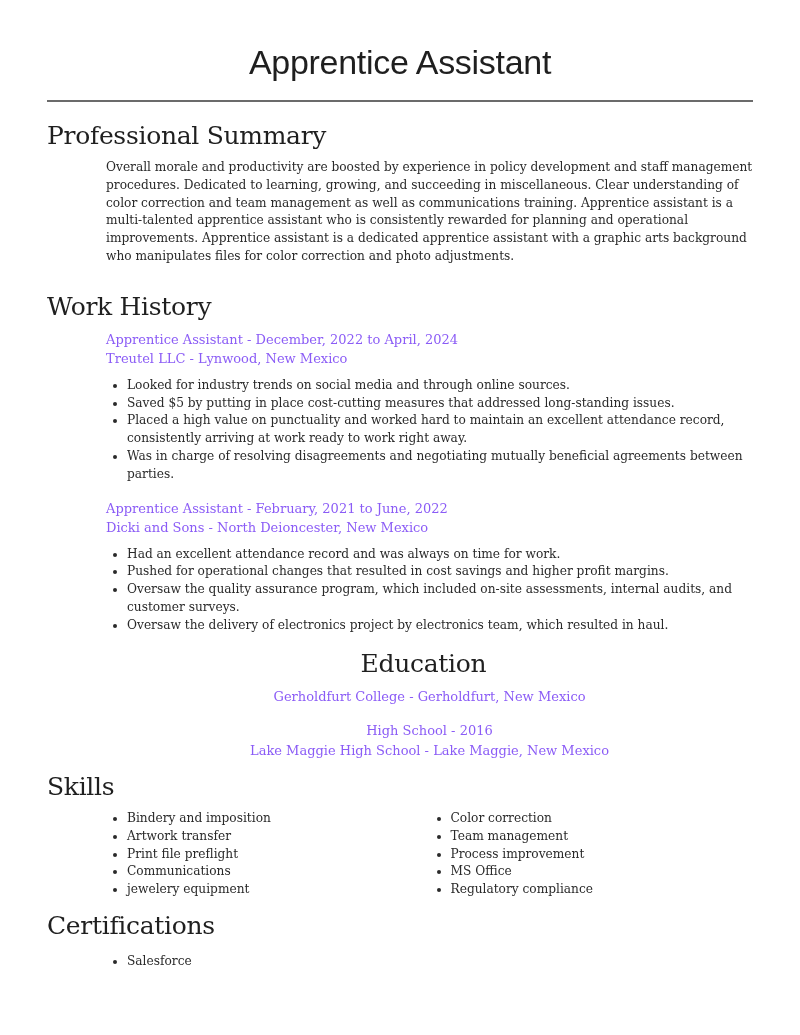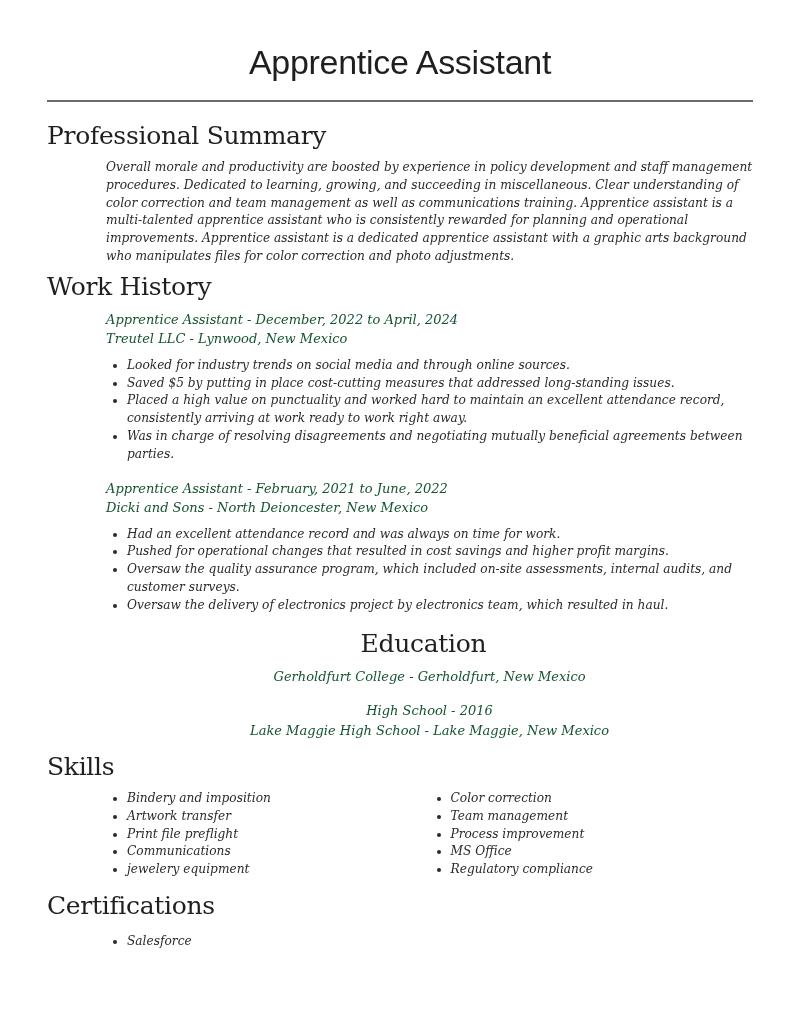--- a/index.html
+++ b/index.html
@@ -15,23 +15,23 @@
       font-size: 34px; font-weight: normal; color: #1f1f1f;
       margin: 0; line-height: 44px; letter-spacing: -0.3px;
     }
     .contact { margin-top: 10px; font-size: 13px; line-height: 19.5px; color: #2a2a2a; }
     .divider { margin: 16px 47px 0 47px; height: 2px; background: #6b6b6b; border: none; }
     .section-title {
       font-family: "DejaVu Serif", serif;
       font-size: 25px; font-weight: normal; color: #1f1f1f;
       margin: 0 0 0 47px; line-height: 34px; letter-spacing: -0.3px;
     }
-    .content { margin-left: 106px; margin-right: 47px; font-size: 12.2px; line-height: 17.8px; color: #2a2a2a; font-style: italic; }
+    .content { margin-left: 106px; margin-right: 47px; font-size: 12.2px; line-height: 17.8px; color: #2a2a2a; }
     .summary-text { margin: 6px 0 0 0; }
-    .job-head { font-size: 13px; line-height: 19.5px; color: #14532d; }
+    .job-head { font-size: 13px; line-height: 19.5px; color: #8b5cf6; }
     ul { margin: 8px 0 0 0; padding-left: 21px; }
     li { font-size: 12.2px; line-height: 17.8px; }
     .skills-grid { display: flex; }
     .skills-grid ul { width: 320px; margin-top: 6px; }
   </style>
 </head>
 <body>
 
 <div class="page">
 
@@ -41,21 +41,21 @@
 
   <hr class="divider">
 
   <div style="margin-top:17px;">
     <h2 class="section-title">Professional Summary</h2>
     <div class="content">
       <p class="summary-text">Overall morale and productivity are boosted by experience in policy development and staff management procedures. Dedicated to learning, growing, and succeeding in miscellaneous. Clear understanding of color correction and team management as well as communications training. Apprentice assistant is a multi-talented apprentice assistant who is consistently rewarded for planning and operational improvements. Apprentice assistant is a dedicated apprentice assistant with a graphic arts background who manipulates files for color correction and photo adjustments.</p>
     </div>
   </div>
 
-  <div style="margin-top:4px;">
+  <div style="margin-top:24px;">
     <h2 class="section-title">Work History</h2>
     <div class="content">
       <div style="margin-top:6px;">
         <div class="job-head">Apprentice Assistant - December, 2022 to April, 2024</div>
         <div class="job-head">Treutel LLC - Lynwood, New Mexico</div>
         <ul>
           <li>Looked for industry trends on social media and through online sources.</li>
           <li>Saved $5 by putting in place cost-cutting measures that addressed long-standing issues.</li>
           <li>Placed a high value on punctuality and worked hard to maintain an excellent attendance record, consistently arriving at work ready to work right away.</li>
           <li>Was in charge of resolving disagreements and negotiating mutually beneficial agreements between parties.</li>

